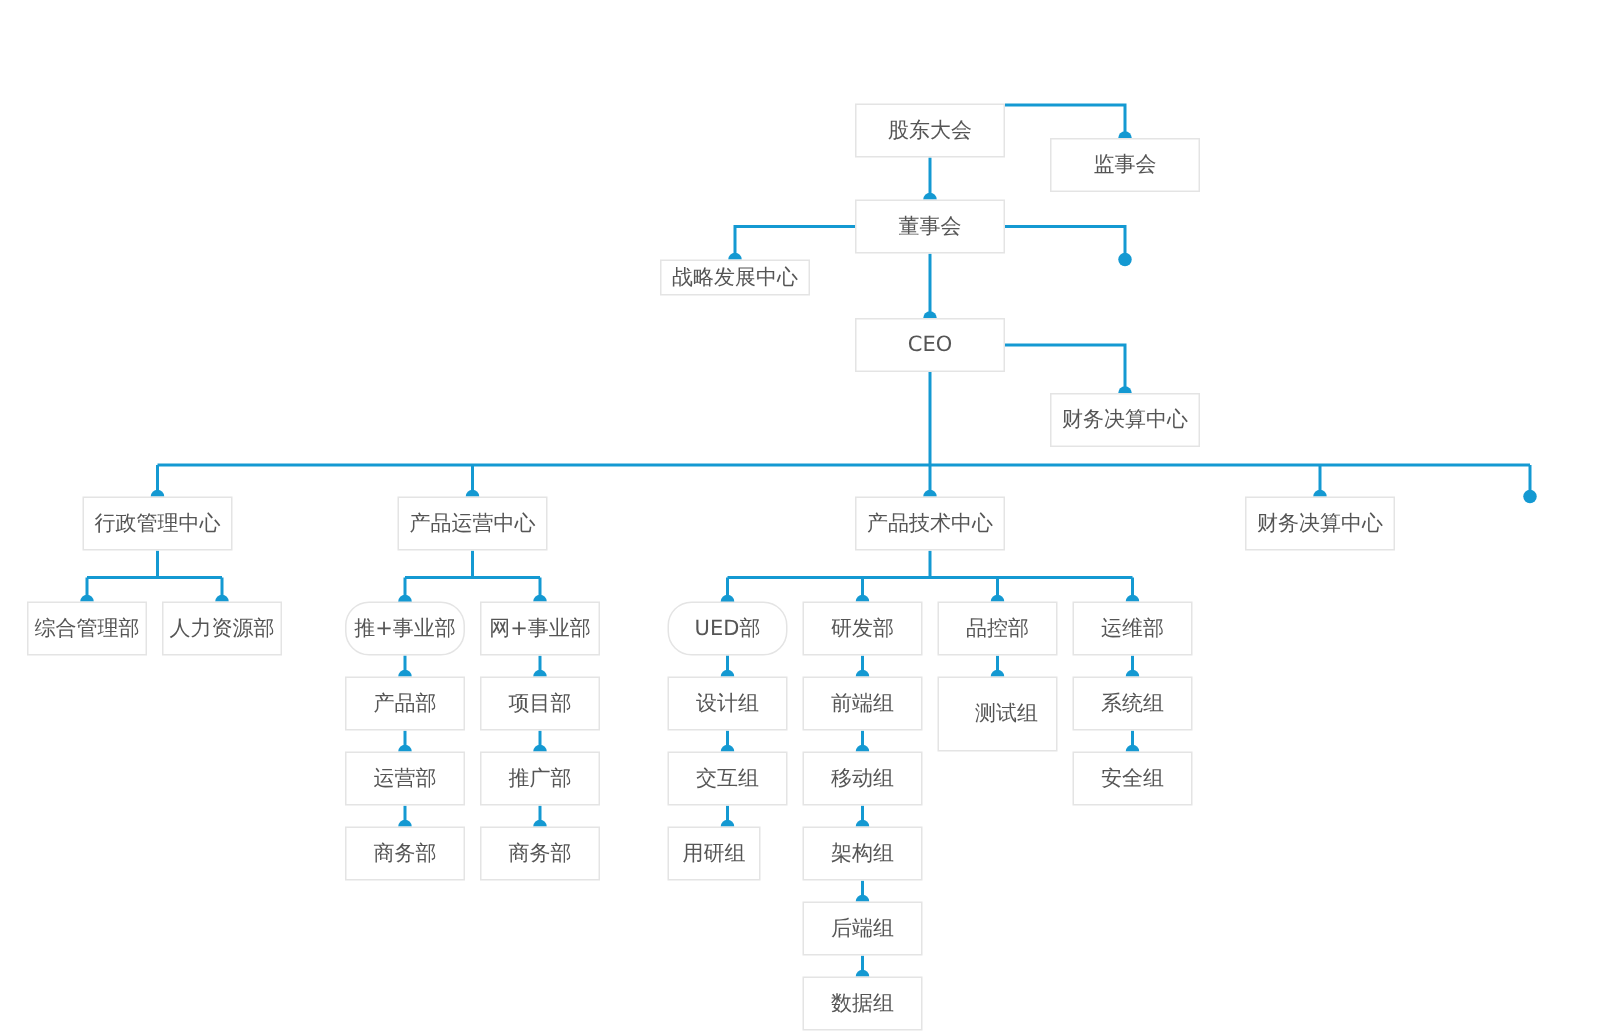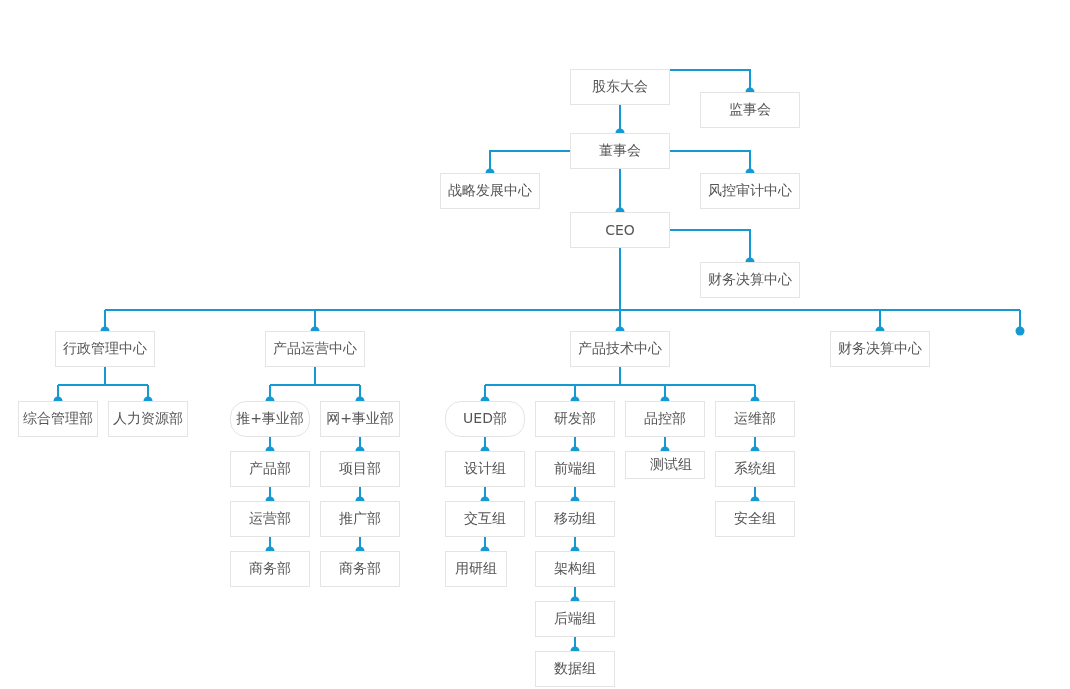--- a/index.html
+++ b/index.html
@@ -118,22 +118,21 @@
       <polyline points="665,437 665,451" fill="none" stroke="#1499d2" stroke-width="2"></polyline>
       <circle cx="665" cy="451" r="4.5" fill="#1499d2"></circle>
       <polyline points="755,437 755,451" fill="none" stroke="#1499d2" stroke-width="2"></polyline>
       <circle cx="755" cy="451" r="4.5" fill="#1499d2"></circle>
       <polyline points="755,487 755,501" fill="none" stroke="#1499d2" stroke-width="2"></polyline>
       <circle cx="755" cy="501" r="4.5" fill="#1499d2"></circle>
     </svg>
 <div class="node" style="left: 570px; top: 52px; width: 100px; height: 36px; margin-top: 17px;">股东大会</div>
     <div class="node" style="left: 700px; top: 92px; width: 100px; height: 36px;">监事会</div>
     <div class="node" style="left: 570px; top: 133px; width: 100px; height: 36px;">董事会</div>
-    <div class="node" style="left: 440px; top: 173px; width: 100px; height: 36px;">战略发展中心</div>
-    <div class="node" style="left: 700px; top: 173px; width: 100px; height: 36px;">风控审计中心</div>
+    <div class="node" style="left: 440px; top: 173px; width: 100px; height: 24px;">战略发展中心</div>
     <div class="node" style="left: 570px; top: 212px; width: 100px; height: 36px;">CEO</div>
     <div class="node" style="left: 700px; top: 262px; width: 100px; height: 36px;">财务决算中心</div>
     <div class="node" style="left: 55px; top: 331px; width: 100px; height: 36px;">行政管理中心</div>
     <div class="node" style="left: 265px; top: 331px; width: 100px; height: 36px;">产品运营中心</div>
     <div class="node" style="left: 570px; top: 331px; width: 100px; height: 36px;">产品技术中心</div>
     <div class="node" style="left: 830px; top: 331px; width: 100px; height: 36px;">财务决算中心</div>
     <div class="node" style="left: 18px; top: 401px; width: 80px; height: 36px;">综合管理部</div>
     <div class="node" style="left: 108px; top: 401px; width: 80px; height: 36px;">人力资源部</div>
     <div class="node" style="left: 230px; top: 401px; width: 80px; height: 36px; border-radius: 16px;">推+事业部</div>
     <div class="node" style="left: 320px; top: 401px; width: 80px; height: 36px;">网+事业部</div>
@@ -142,21 +141,21 @@
     <div class="node" style="left: 230px; top: 501px; width: 80px; height: 36px;">运营部</div>
     <div class="node" style="left: 320px; top: 501px; width: 80px; height: 36px;">推广部</div>
     <div class="node" style="left: 230px; top: 551px; width: 80px; height: 36px;">商务部</div>
     <div class="node" style="left: 320px; top: 551px; width: 80px; height: 36px;">商务部</div>
     <div class="node" style="left: 445px; top: 401px; width: 80px; height: 36px; border-radius: 16px;">UED部</div>
     <div class="node" style="left: 535px; top: 401px; width: 80px; height: 36px;">研发部</div>
     <div class="node" style="left: 625px; top: 401px; width: 80px; height: 36px;">品控部</div>
     <div class="node" style="left: 715px; top: 401px; width: 80px; height: 36px;">运维部</div>
     <div class="node" style="left: 445px; top: 451px; width: 80px; height: 36px;">设计组</div>
     <div class="node" style="left: 535px; top: 451px; width: 80px; height: 36px;">前端组</div>
-    <div class="node" style="left: 625px; top: 451px; width: 80px; height: 28px; padding-left: 12px;">测试组</div>
+    <div class="node" style="left: 625px; top: 451px; width: 80px; height: 50px; padding-left: 12px;">测试组</div>
     <div class="node" style="left: 715px; top: 451px; width: 80px; height: 36px;">系统组</div>
     <div class="node" style="left: 445px; top: 501px; width: 80px; height: 36px;">交互组</div>
     <div class="node" style="left: 535px; top: 501px; width: 80px; height: 36px;">移动组</div>
     <div class="node" style="left: 715px; top: 501px; width: 80px; height: 36px;">安全组</div>
     <div class="node" style="left: 445px; top: 551px; width: 62px; height: 36px;">用研组</div>
     <div class="node" style="left: 535px; top: 551px; width: 80px; height: 36px;">架构组</div>
     <div class="node" style="left: 535px; top: 601px; width: 80px; height: 36px;">后端组</div>
     <div class="node" style="left: 535px; top: 651px; width: 80px; height: 36px;">数据组</div>
   </div>
 

